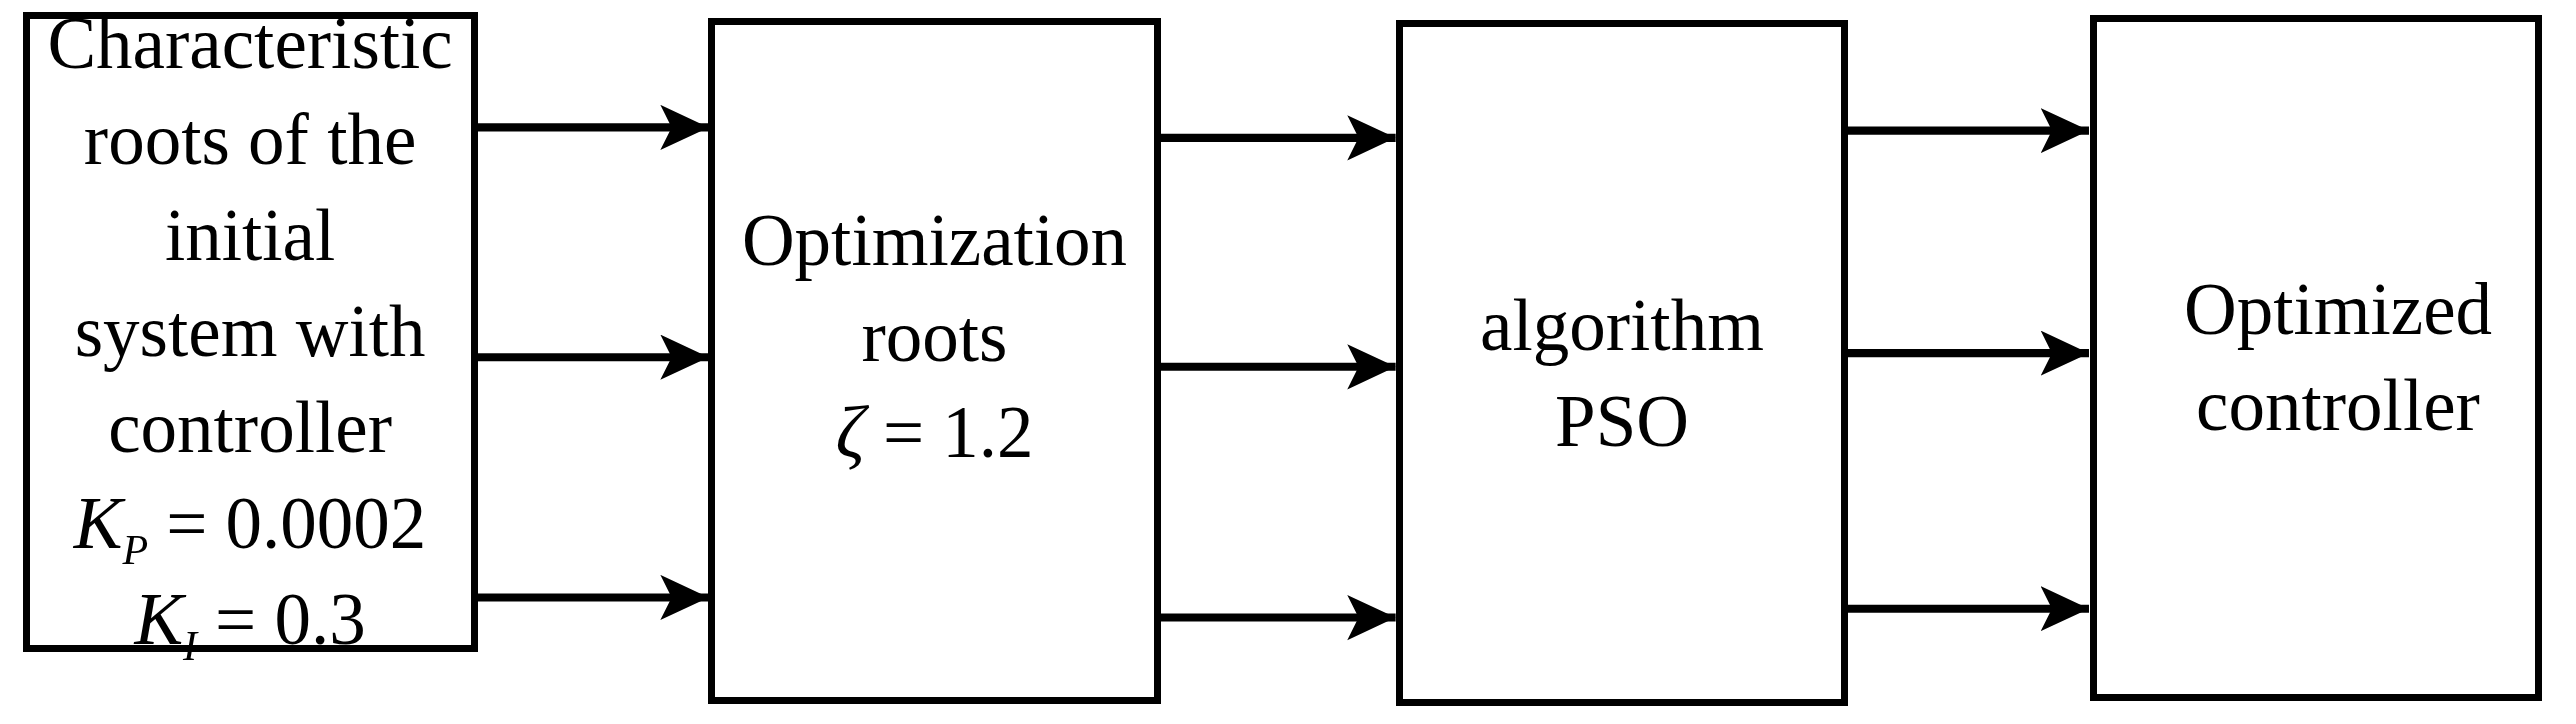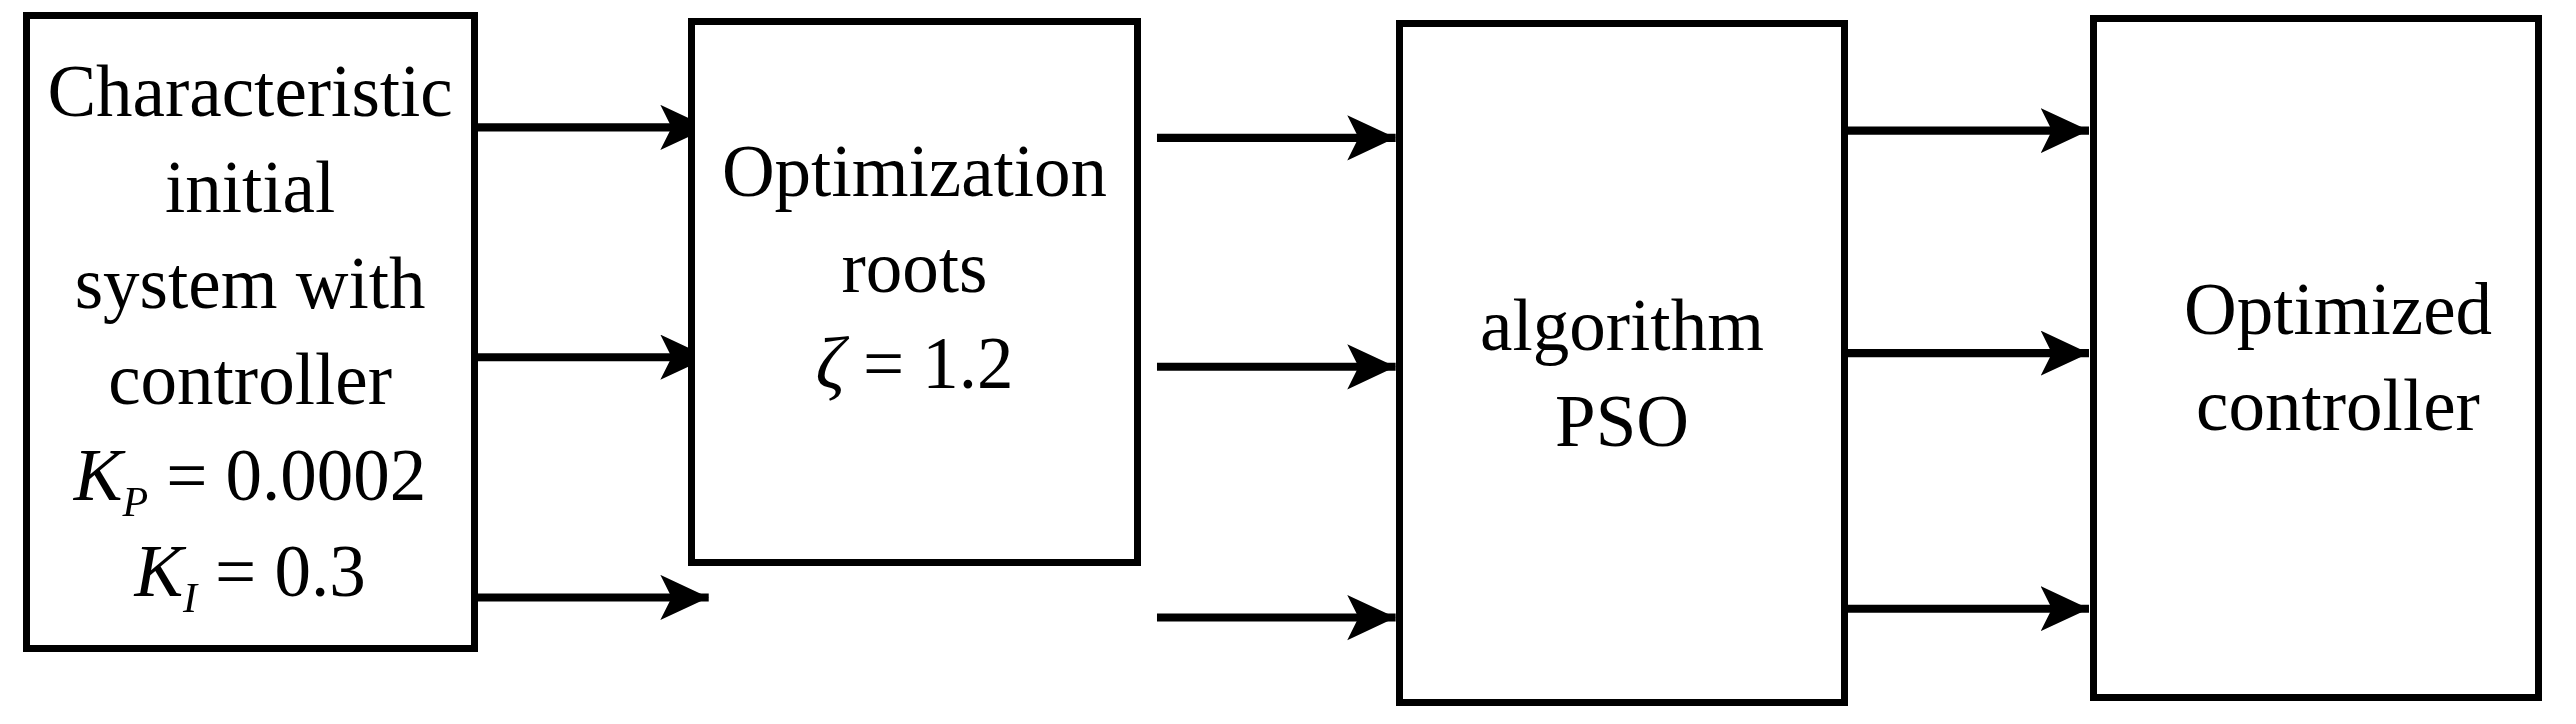--- a/index.html
+++ b/index.html
@@ -74,29 +74,30 @@
     <line x1="1434" y1="766" x2="1730" y2="766" stroke="#000000" stroke-width="10" marker-end="url(#stealth-head)"></line>
 
     <line x1="2284" y1="162" x2="2590" y2="162" stroke="#000000" stroke-width="10" marker-end="url(#stealth-head)"></line>
     <line x1="2284" y1="438" x2="2590" y2="438" stroke="#000000" stroke-width="10" marker-end="url(#stealth-head)"></line>
     <line x1="2284" y1="755" x2="2590" y2="755" stroke="#000000" stroke-width="10" marker-end="url(#stealth-head)"></line>
   </svg>
 
   <div class="box box1" style="left:22.6px; top:12px; width:455px; height:640px;">
     <div class="box-text">
       <div class="line">Characteristic</div>
+      <div class="line">roots of the</div>
       <div class="line">initial</div>
       <div class="line">system with</div>
       <div class="line">controller</div>
       <div class="line math"><span class="var">K</span><sub>P</sub><span class="eq">= 0.0002</span></div>
       <div class="line math"><span class="var">K</span><sub>I</sub><span class="eq">= 0.3</span></div>
     </div>
   </div>
 
-  <div class="box box2" style="left:688px; top:18px; width:453px; height:548px;">
+  <div class="box box2" style="left:708px; top:18px; width:453px; height:686px;">
     <div class="box-text">
       <div class="line">Optimization</div>
       <div class="line">roots</div>
       <div class="line math"><span class="var">ζ</span><sub></sub><span class="eq">= 1.2</span></div>
     </div>
   </div>
 
   <div class="box box3" style="left:1396px; top:20px; width:452px; height:686px;">
     <div class="box-text">
       <div class="line">algorithm</div>

